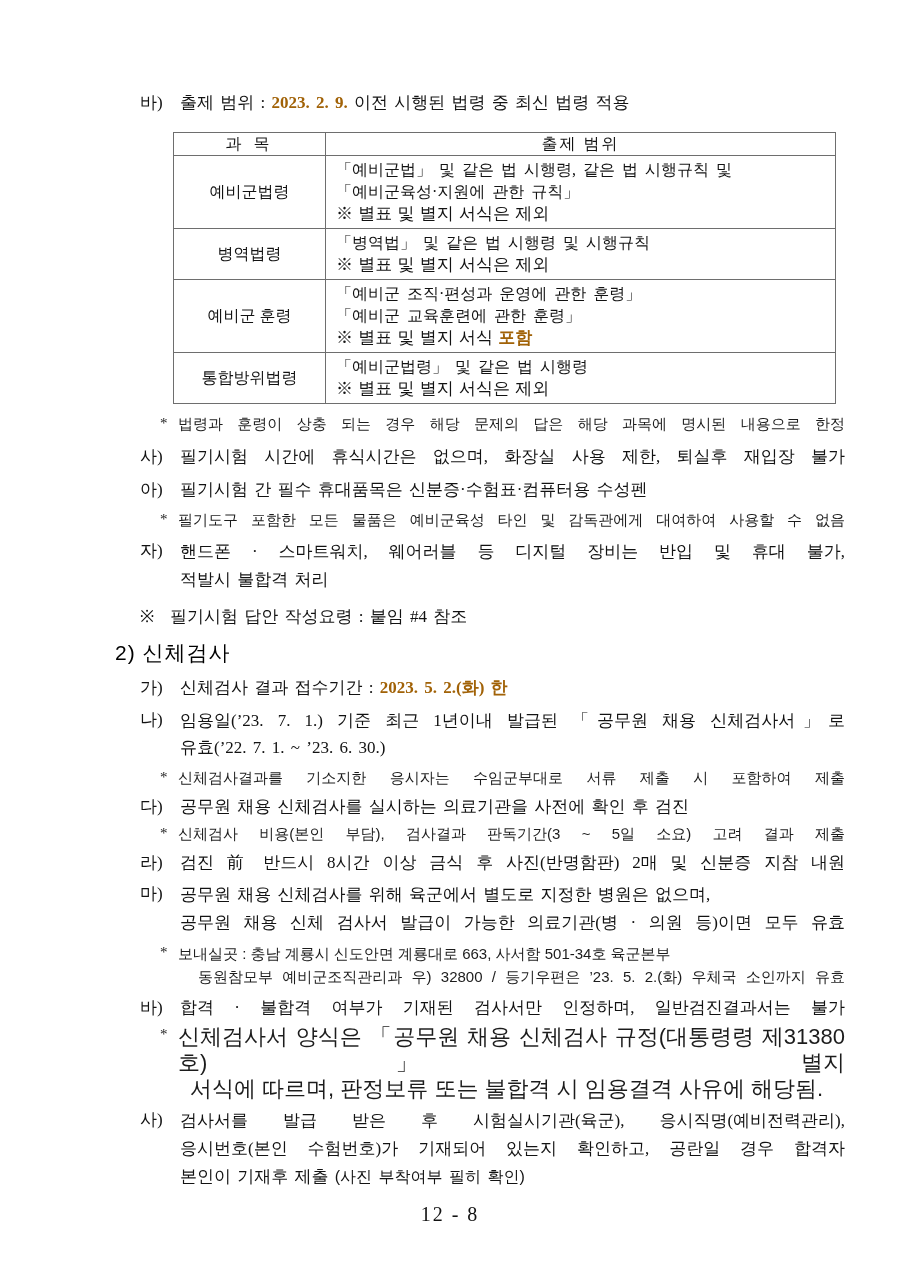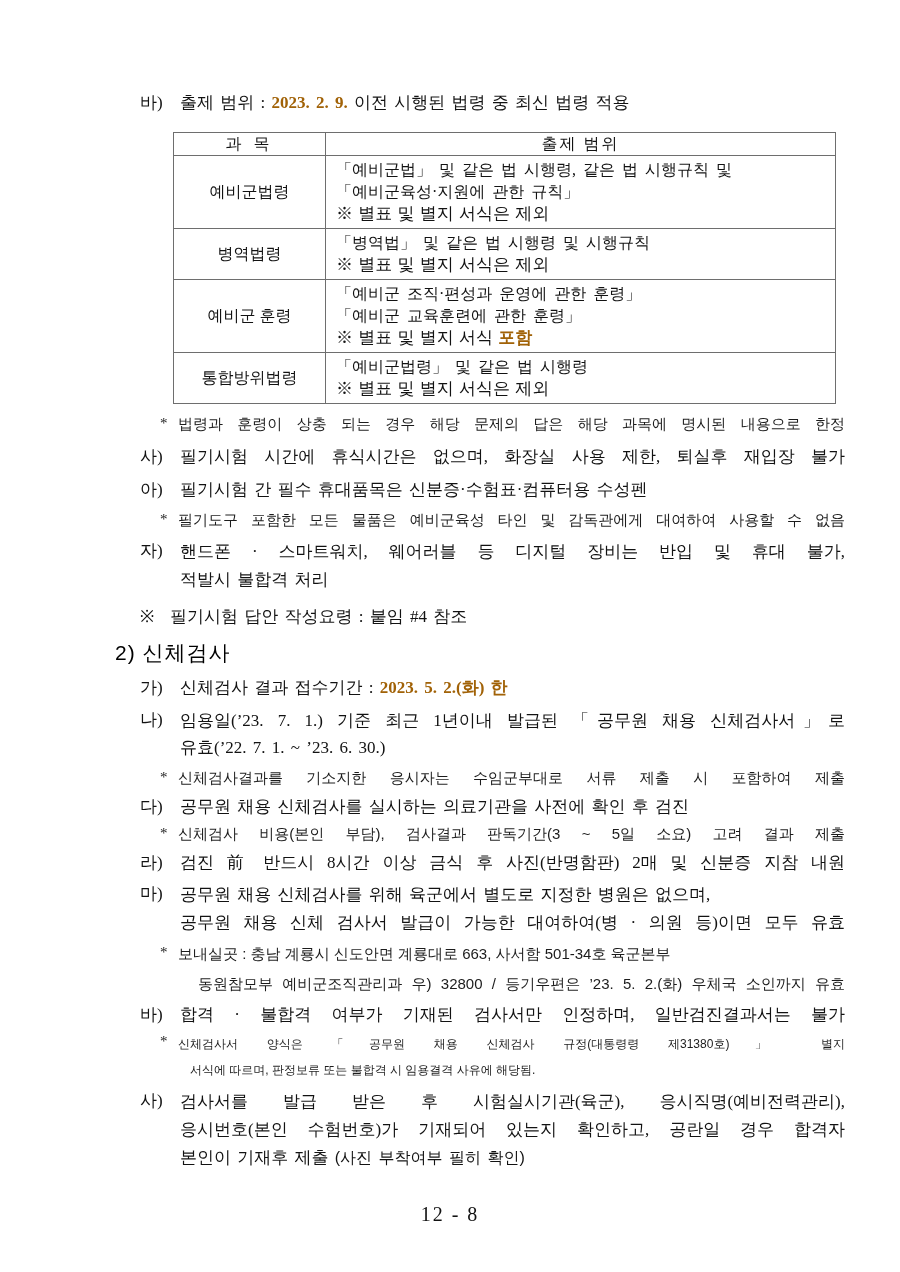--- a/index.html
+++ b/index.html
@@ -16,21 +16,21 @@
   .item { display:flex; margin-left:25px; font-size:17px; line-height:26px; word-spacing:2px; }
   .item .lbl { flex:0 0 40px; }
   .item .bd { flex:1; min-width:0; }
   .ln { display:block; }
   .just { text-align:justify; text-align-last:justify; }
 
   
   .note { display:flex; margin-left:45px; font-family:"Liberation Sans", sans-serif; font-size:15px; line-height:21px; color:#1c1c1c; }
   .note .lbl { flex:0 0 18px; font-family:"Liberation Serif", serif; }
   .note .bd { flex:1; min-width:0; }
-  .indent20 { padding-left:20px;margin-top:7px; }
+  .indent20 { padding-left:20px; }
   .indent12 { padding-left:12px; }
 
   b, .bold { font-weight:bold; color:#a16207; }
   .sans { font-family:"Liberation Sans", sans-serif; }
 
   
   .tbl { width:662px; margin:16px 0 0 58px; border-collapse:collapse; table-layout:fixed; }
   .tbl td, .tbl th { border:1px solid #6e6e6e; vertical-align:middle; }
   .tbl th { width:152px; font-weight:normal; font-size:16px; text-align:center; height:23px; letter-spacing:4px; }
   .tbl th.scope-h { width:510px; letter-spacing:2px; }
@@ -61,21 +61,21 @@
   .m-nanote { margin-top:6px; }
   .m-da  { margin-top:6px; }
   .m-danote { margin-top:3px; }
   .m-ra  { margin-top:6px; }
   .m-ma  { margin-top:5px; }
   .m-ma .ln { line-height:28px; }
   .m-manote { margin-top:5px; }
   .m-manote .ln { line-height:23px; }
   .m-ba2 { margin-top:7px; }
   .m-ba2note { margin-top:3px; }
-  .m-ba2note .ln { line-height:26px; font-size:12px; }
+  .m-ba2note .ln { line-height:26px; font-size:22px; }
   .m-sa2 { margin-top:5px; }
   .m-sa2 .ln { line-height:28px; }
 </style>
 </head>
 <body>
 
 <div class="page">
 
   <div class="item">
     <span class="lbl">바)</span>
@@ -186,21 +186,21 @@
 
   <div class="item m-ra">
     <span class="lbl">라)</span>
     <div class="bd just">검진 前 반드시 8시간 이상 금식 후 사진(반명함판) 2매 및 신분증 지참 내원</div>
   </div>
 
   <div class="item m-ma">
     <span class="lbl">마)</span>
     <div class="bd">
       <span class="ln">공무원 채용 신체검사를 위해 육군에서 별도로 지정한 병원은 없으며,</span>
-      <span class="ln just">공무원 채용 신체 검사서 발급이 가능한 대여하여(병 · 의원 등)이면 모두 유효</span>
+      <span class="ln just">공무원 채용 신체 검사서 발급이 가능한 의료기관(병 · 의원 등)이면 모두 유효</span>
     </div>
   </div>
 
   <div class="note m-manote">
     <span class="lbl">*</span>
     <div class="bd">
       <span class="ln">보내실곳 : 충남 계룡시 신도안면 계룡대로 663, 사서함 501-34호 육군본부</span>
       <span class="ln indent20 just">동원참모부 예비군조직관리과 우) 32800 / 등기우편은 ’23. 5. 2.(화) 우체국 소인까지 유효</span>
     </div>
   </div>

